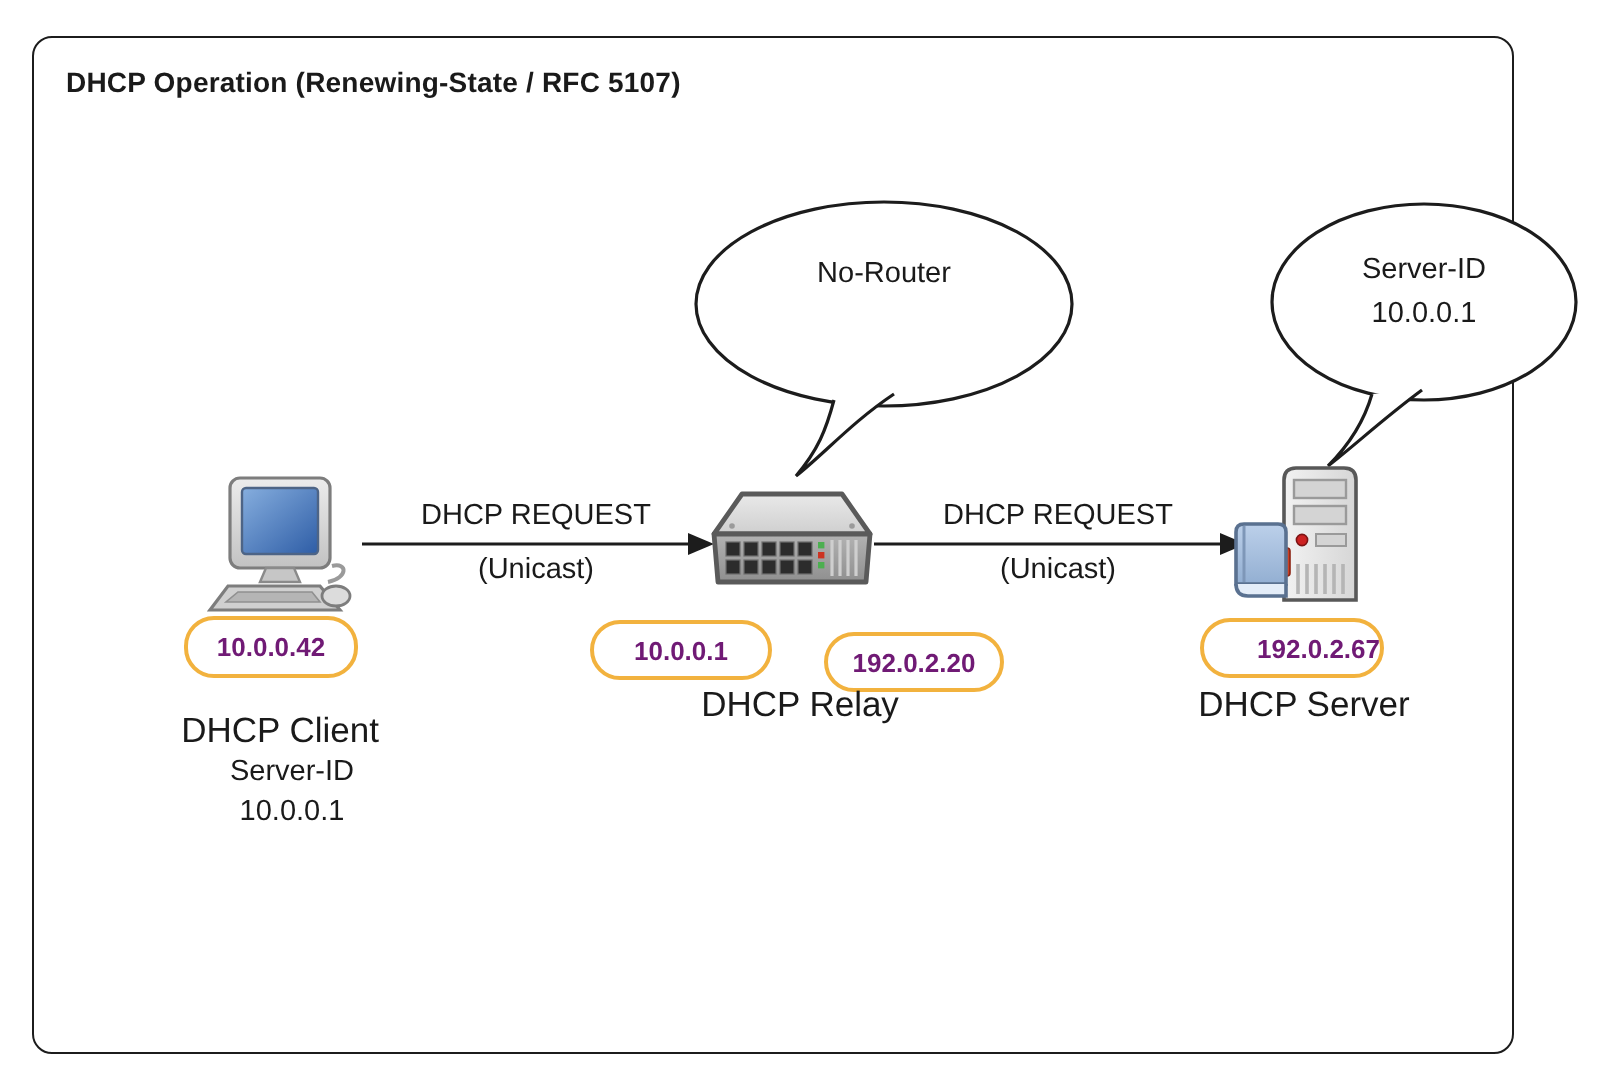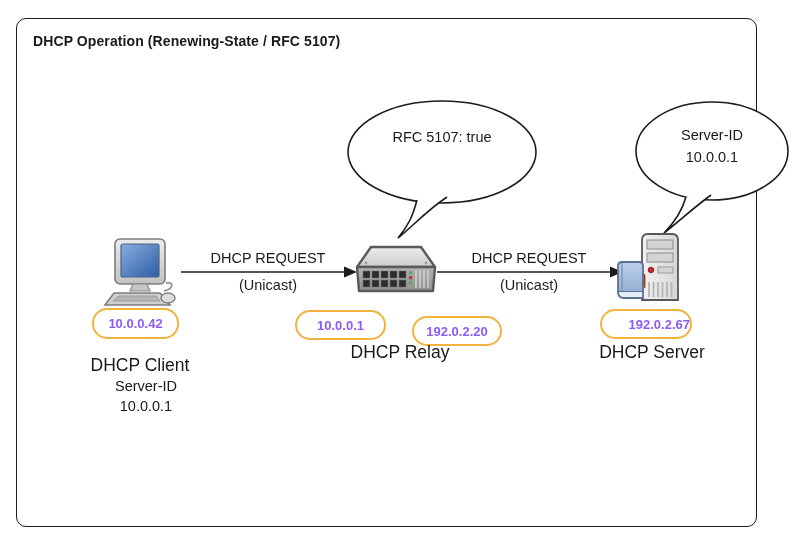--- a/index.html
+++ b/index.html
@@ -8,21 +8,21 @@
   .frame{left:16px;top:18px;width:739px;height:507px;border:1.5px solid #1c1c1c;border-radius:10px;background:#fff;z-index:0;}
   .title{left:33px;top:33px;font-size:14px;font-weight:700;letter-spacing:.1px;z-index:3;}
   .overlay{left:0;top:0;width:802px;height:545px;z-index:2;pointer-events:none;}
   .iconsvg{z-index:2;}
   .txt{z-index:3;text-align:center;}
   .bubble-text{font-size:14.5px;line-height:22px;}
   .arrow-label{font-size:14.5px;line-height:16px;}
   .node-label{font-size:17.5px;font-weight:500;}
   .note{font-size:14.5px;line-height:20px;}
   .badge{z-index:3;display:flex;align-items:center;justify-content:center;background:#fff;
-         border:2.5px solid #F2B23E;border-radius:15px;font-size:13px;font-weight:bold;color:#8b5cf6;}
+         border:2.5px solid #F2B23E;border-radius:15px;font-size:13px;font-weight:bold;color:#701a75;}
 </style>
 </head>
 <body>
 
 <div class="abs frame"></div>
 
 <div class="abs title">DHCP Operation (Renewing-State / RFC 5107)</div>
 
 <svg class="abs overlay" width="802" height="545" viewBox="0 0 802 545">
 
@@ -157,18 +157,18 @@
   <div>Server-ID</div>
   <div>10.0.0.1</div>
 </div>
 
 <div class="abs txt arrow-label" style="left:180px;top:250px;width:176px;">DHCP REQUEST</div>
 <div class="abs txt arrow-label" style="left:180px;top:277px;width:176px;">(Unicast)</div>
 <div class="abs txt arrow-label" style="left:441px;top:250px;width:176px;">DHCP REQUEST</div>
 <div class="abs txt arrow-label" style="left:441px;top:277px;width:176px;">(Unicast)</div>
 
 <div class="abs txt bubble-text" style="left:347px;top:126px;width:190px;">
-  <div>RFC 5107: true</div>
+  <div>No-Router</div>
 </div>
 <div class="abs txt bubble-text" style="left:634px;top:124px;width:156px;">
   <div>Server-ID</div>
   <div>10.0.0.1</div>
 </div>
 
 </body></html>

